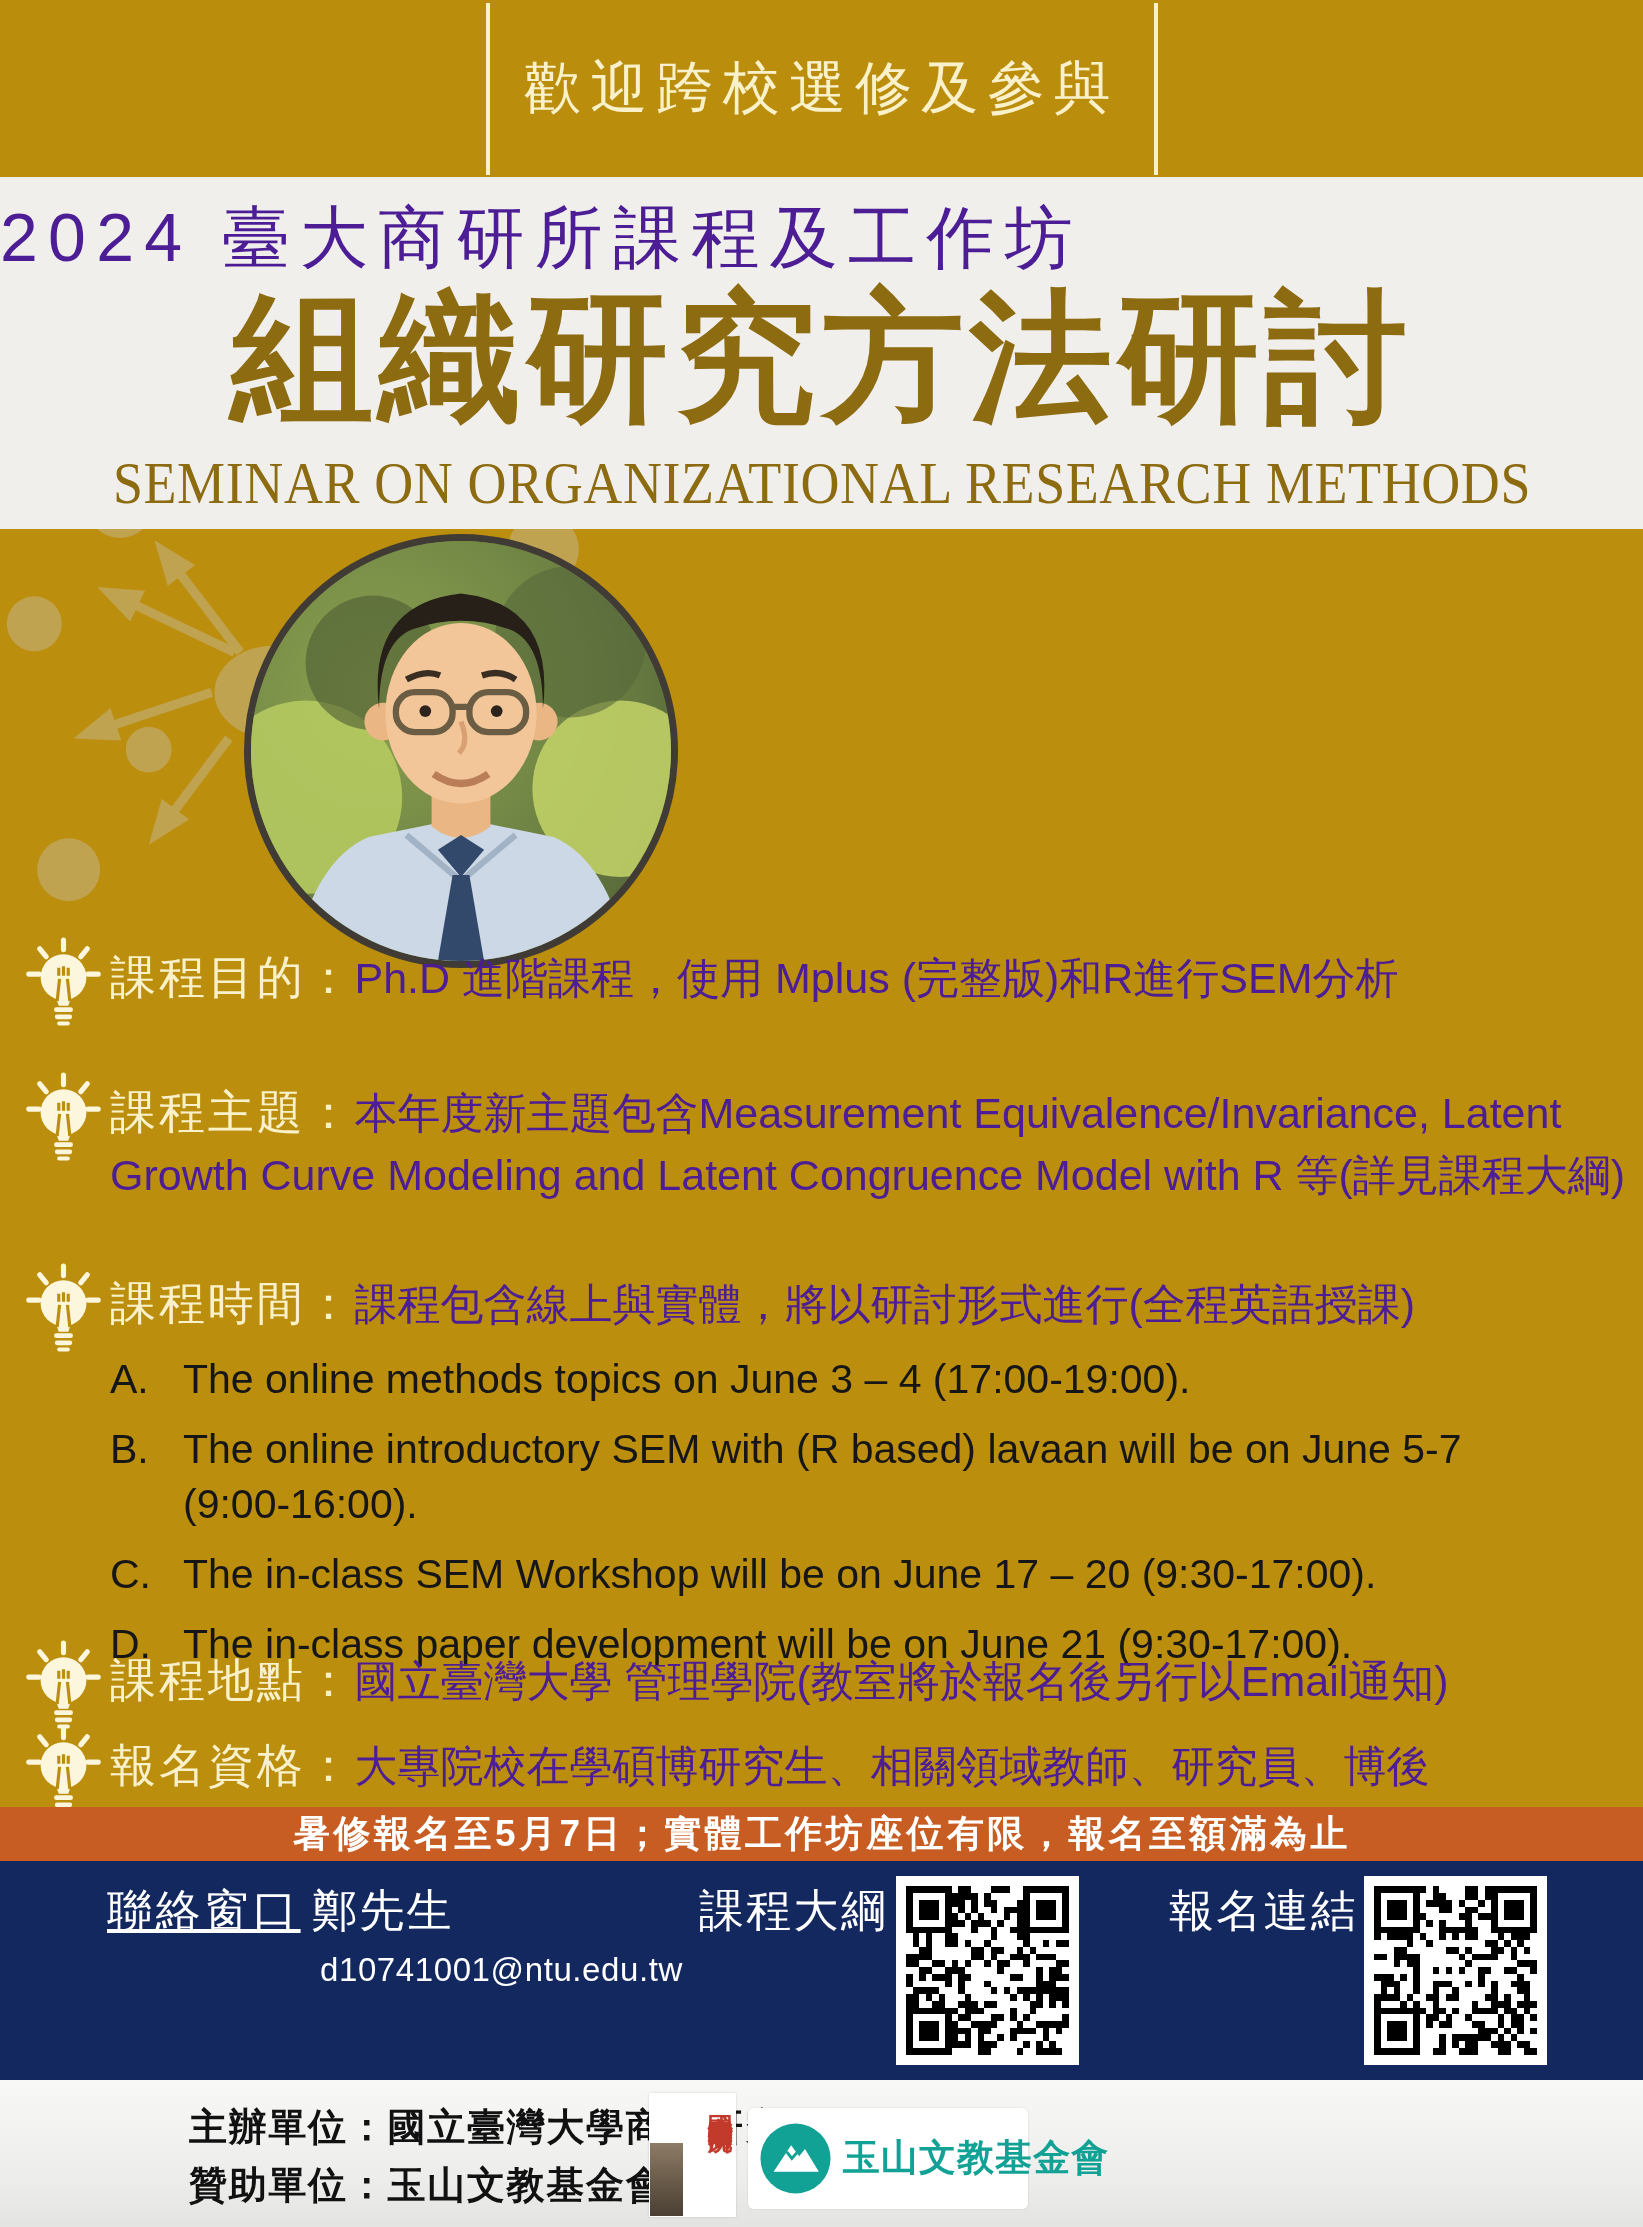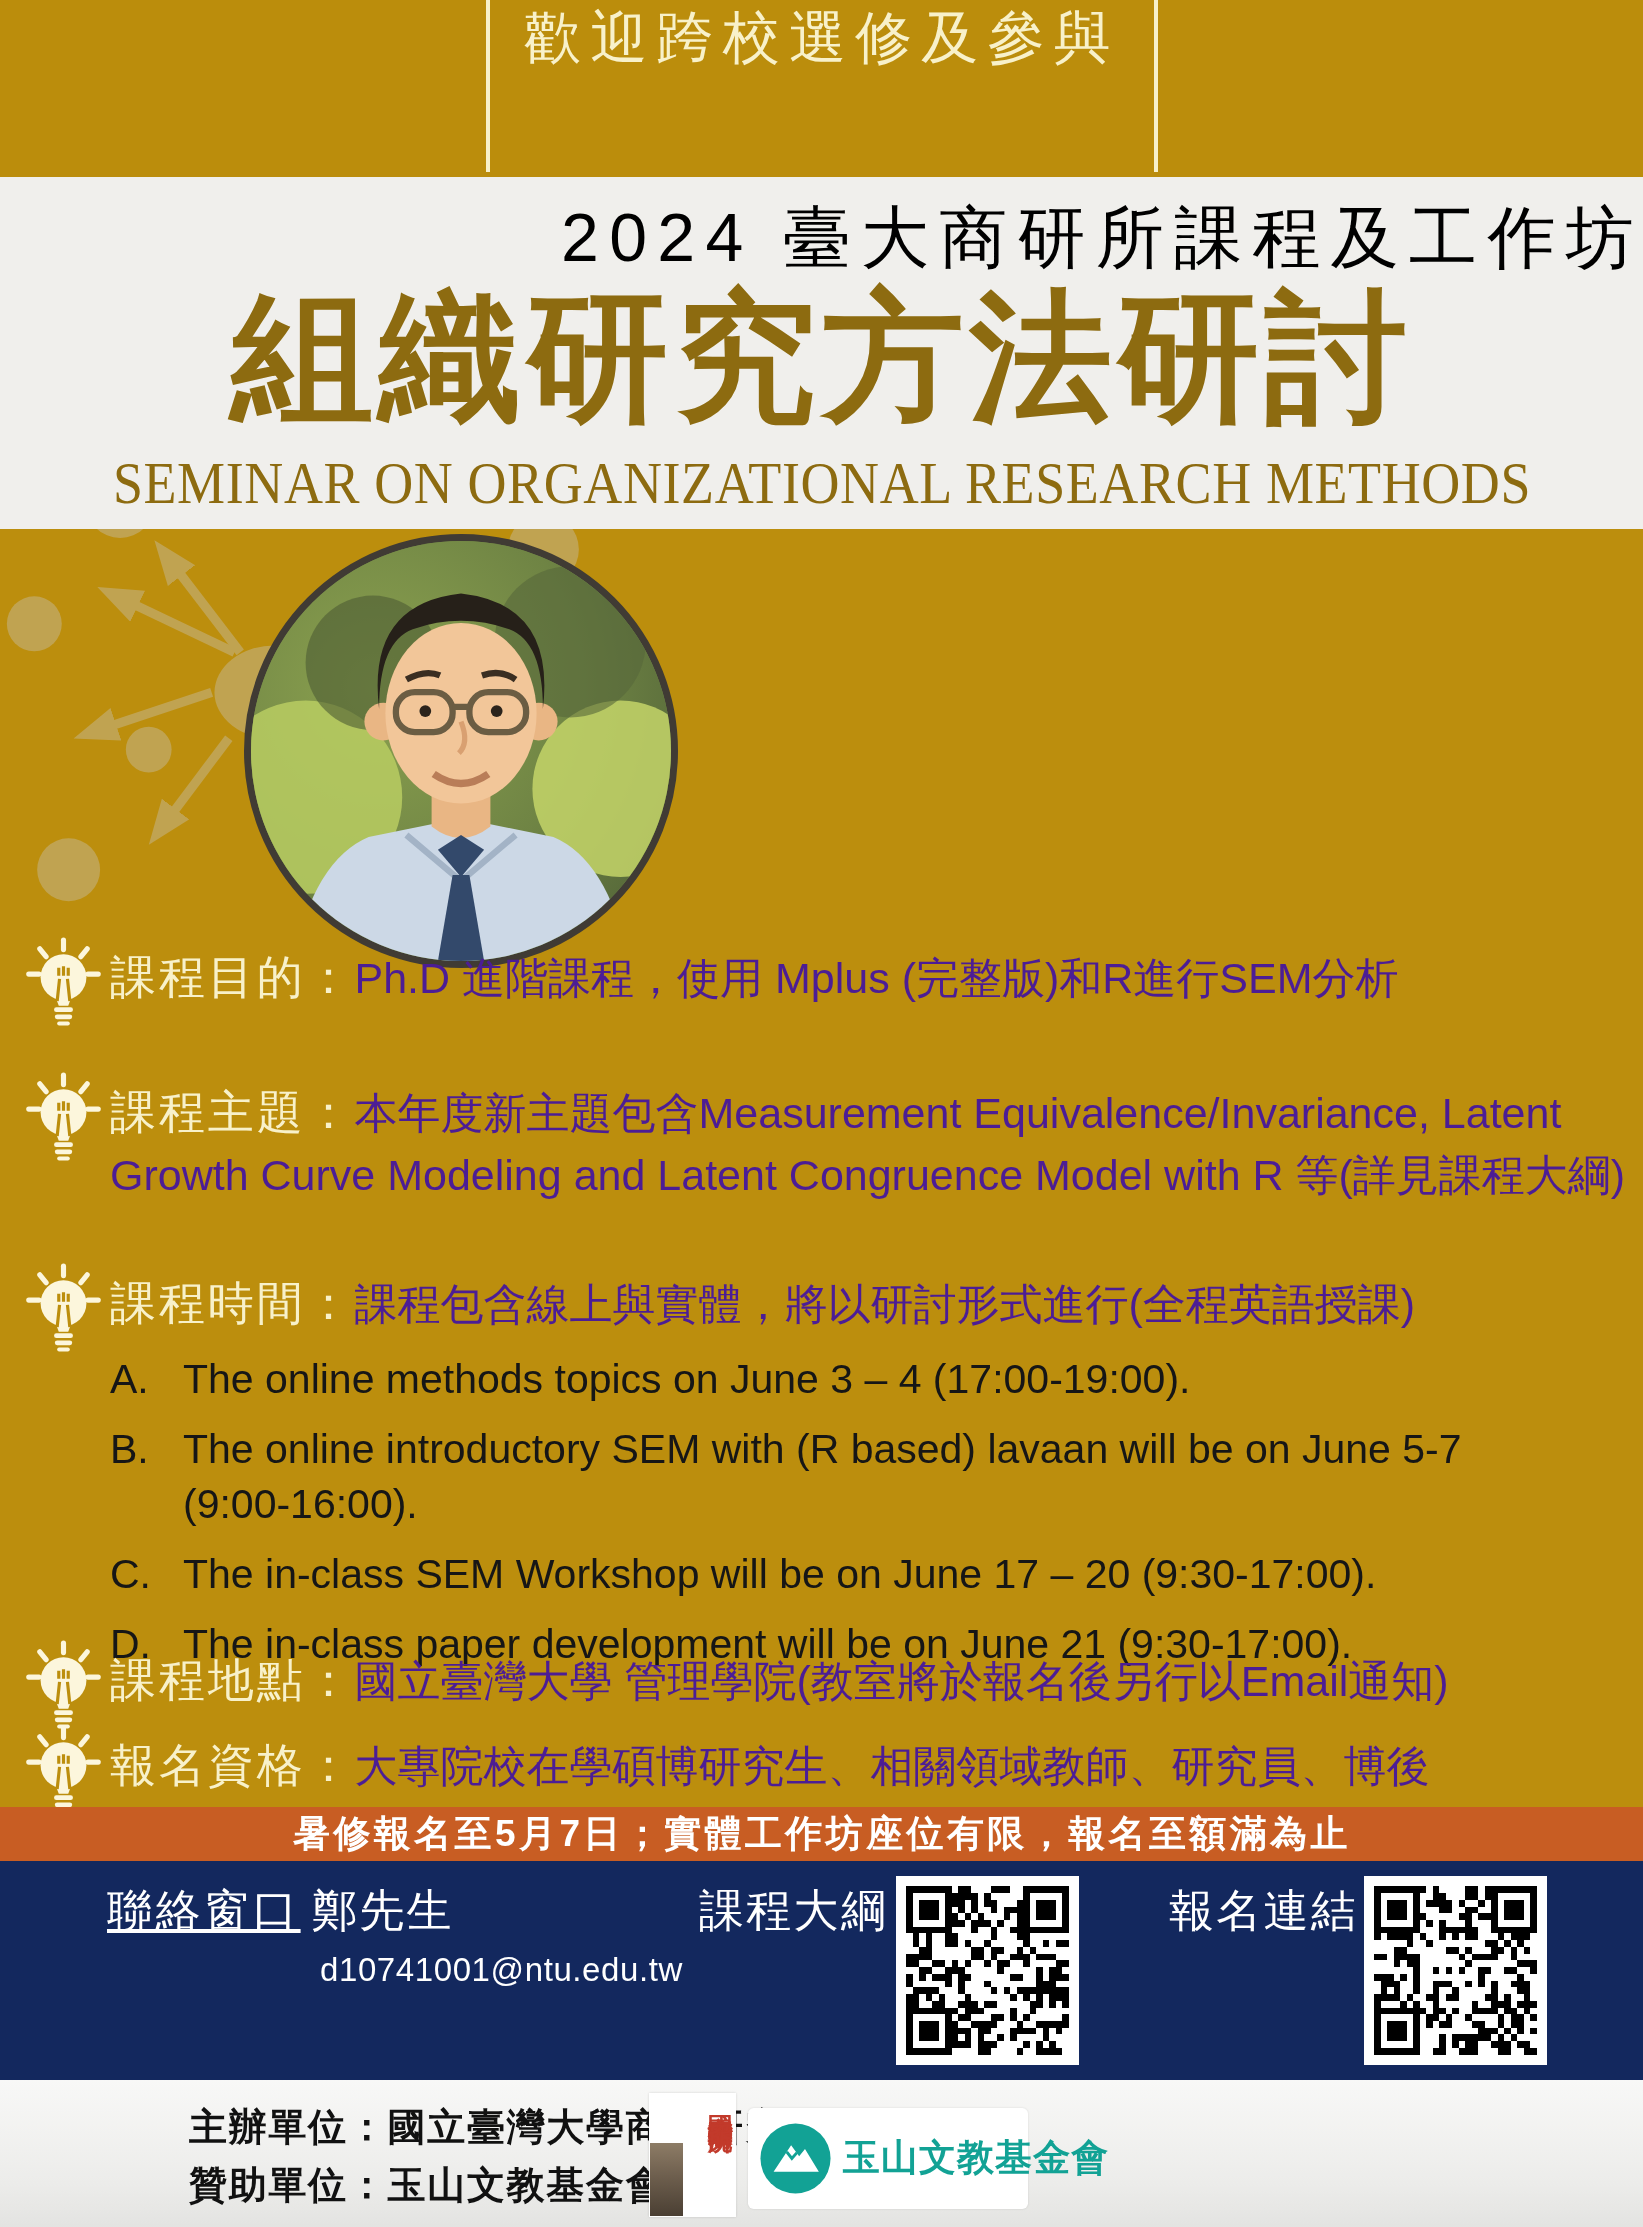--- a/index.html
+++ b/index.html
@@ -5,28 +5,28 @@
   html,body{margin:0;padding:0;background:#777;}
   .poster{position:relative;width:1644px;height:2227px;overflow:hidden;
           background:#BC8E0D;font-family:"Liberation Sans","DejaVu Sans",sans-serif;}
 
   
   .watermark{position:absolute;left:0;top:0;opacity:.38;pointer-events:none;}
 
   
   .band-top{position:absolute;left:0;top:0;width:100%;height:177px;background:#BB8D0C;}
   .banner{position:absolute;left:0;top:0;width:100%;height:177px;display:flex;
-          justify-content:center;gap:34px;}
+          align-items:center;justify-content:center;gap:34px;}
   .banner-txt{color:#F8F1CA;font-size:57px;letter-spacing:9.2px;font-weight:400;}
   .banner-bar{width:4px;height:172px;background:#F8F1CA;}
 
   
   .band-light{position:absolute;left:0;top:177px;width:100%;height:352px;background:#F0EFEC;}
-  .subtitle{position:absolute;left:0;top:193px;width:100%;text-align:right;
-            font-size:68px;color:#000000;letter-spacing:10.3px;}
+  .subtitle{position:absolute;left:0;top:193px;width:100%;text-align:left;
+            font-size:68px;color:#4c1d95;letter-spacing:10.3px;}
   .title{position:absolute;left:0;top:285px;width:100%;text-align:center;
          font-size:142px;line-height:1.02;font-weight:700;color:#8D6B10;letter-spacing:5.7px;}
   .title-en{position:absolute;left:0;top:453px;width:100%;text-align:center;
             font-family:"Liberation Serif","DejaVu Serif",serif;font-size:54px;
             color:#8D6B10;letter-spacing:0.6px;transform:scaleY(1.08);}
 
   
   .photo{position:absolute;left:244px;top:534px;width:420px;height:420px;border-radius:50%;
          border:7.4px solid #403b34;overflow:hidden;background:#6f8444;}
   .photo svg{display:block;width:100%;height:100%;}

